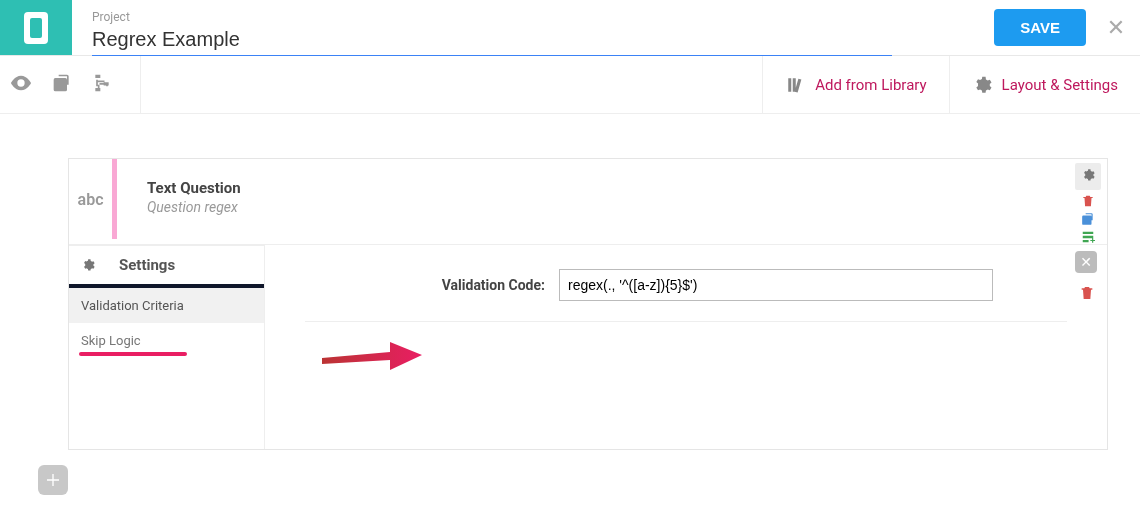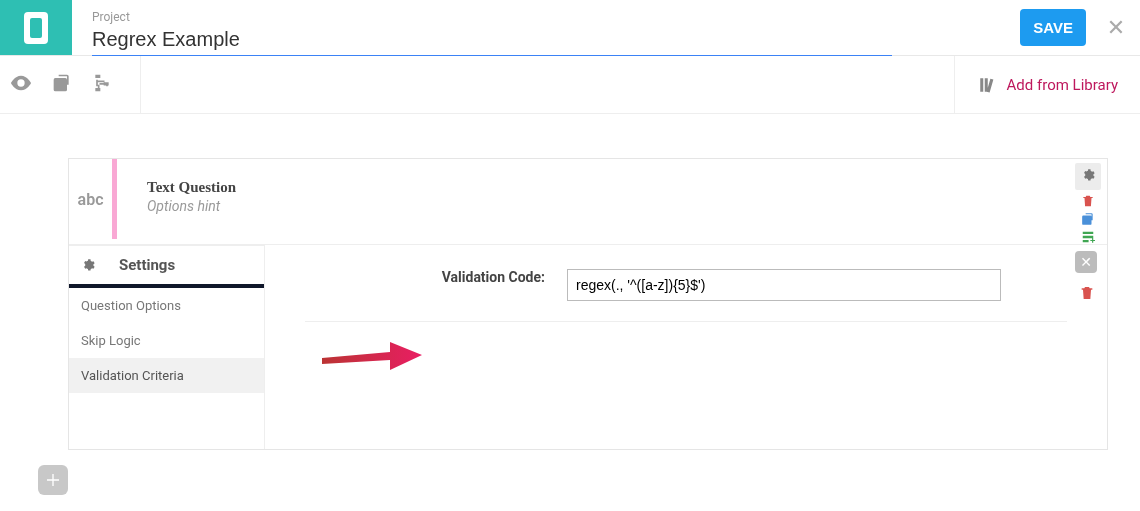--- a/index.html
+++ b/index.html
@@ -8,57 +8,57 @@
 
 .top-bar { display: flex; align-items: stretch; height: 56px; border-bottom: 1px solid #e8e8e8; }
 .logo-block { width: 72px; background: #2ebfb3; display: flex; align-items: center; justify-content: center; }
 .logo-inner { width: 24px; height: 32px; background: #fff; border-radius: 4px; position: relative; }
 .logo-inner::after { content: ""; position: absolute; width: 12px; height: 20px; background: #2ebfb3; top: 6px; left: 6px; border-radius: 2px; }
 
 .project-block { flex: 1; padding: 10px 20px 0 20px; }
 .project-label { font-size: 12px; color: #999; }
 .project-name { display: block; width: 100%; max-width: 800px; font-size: 20px; color: #333; border: none; border-bottom: 1px solid #3b82f6; padding: 4px 0; outline: none; background: transparent; }
 
-.save-btn { align-self: center; margin: 0 14px 0 0; background: #1d9bf0; color: #fff; border: none; border-radius: 4px; font-size: 15px; font-weight: 600; padding: 10px 13px; cursor: pointer; }
+.save-btn { align-self: center; margin: 0 14px 0 0; background: #1d9bf0; color: #fff; border: none; border-radius: 4px; font-size: 15px; font-weight: 600; padding: 10px 26px; cursor: pointer; }
 .close-x { align-self: center; width: 32px; color: #aaa; cursor: pointer; font-size: 22px; text-align: center; margin-right: 8px; }
 
 
 .second-bar { display: flex; align-items: stretch; height: 58px; border-bottom: 1px solid #eee; }
 .tool-icons { display: flex; align-items: center; padding: 0 10px; gap: 20px; width: 140px; }
 .tool-ic { color: #888; cursor: pointer; }
 .spacer { flex: 1; border-left: 1px solid #eee; }
 .lib-btn, .layout-btn { display: flex; align-items: center; gap: 10px; padding: 0 22px; color: #be185d; font-size: 15px; border-left: 1px solid #eee; cursor: pointer; }
 .lib-btn svg, .layout-btn svg { fill: #888; }
 
 
 .card { margin: 44px 32px 0 68px; border: 1px solid #e5e5e5; background: #fff; position: relative; }
 
 .card-header { display: flex; align-items: flex-start; border-bottom: 1px solid #eee; }
 .abc-block { width: 48px; height: 80px; display:flex; align-items:center; justify-content:center; color: #999; font-size: 16px; font-weight: 600; border-right: 5px solid #f9a8d4; }
 .head-text { flex: 1; padding: 20px 0 0 30px; }
-.q-title { font-size: 15px; font-weight: 700; color: #444; font-family: Liberation Serif, serif; }
+.q-title { font-size: 15px; font-weight: 700; color: #444; }
 .q-hint { font-size: 14px; font-style: italic; color: #999; margin-top: 2px; }
 .head-actions { display:flex; flex-direction: column; align-items:center; padding: 4px 6px 0 0; gap: 4px; }
 .head-gear-box { background: #ececec; padding: 4px 6px; border-radius: 2px; color:#777;}
 .mini-ic { width: 18px; cursor: pointer; display:flex; justify-content:center; color:#999; }
 
 
 .card-body { display: flex; min-height: 204px; }
 .settings-panel { width: 196px; border-right: 1px solid #eee; }
 .settings-hd { display:flex; align-items:center; gap:24px; padding: 10px 12px; font-weight:700; color:#555; font-size:15px; border-bottom:4px solid #0f172a; border-top:1px solid #eee;}
 .settings-hd svg { fill:#777; }
 .settings-item { padding: 10px 12px; font-size: 13px; color: #777; cursor: pointer; }
 .settings-item.active { background: #f1f1f1; color: #555; font-weight: 400; position:relative;}
 .underline-bar { height:4px; background:#e91e63; margin: 0 12px 0 10px; width: 108px; border-radius:2px; margin-top:-6px; }
 
 .form-area { flex: 1; padding: 24px 40px 20px 40px; position:relative;}
 .close-gray { position:absolute; top:6px; right:10px; width:22px; height:22px; background:#bcbcbc; border-radius:4px; color:#fff; display:flex; align-items:center; justify-content:center; font-size:14px; cursor:pointer;}
 .trash-red { position:absolute; top:40px; right:12px; color:#d9534f; cursor:pointer;}
 
-.form-row { display:flex; gap: 22px; margin-bottom: 16px; }
+.form-row { display:flex; align-items:center; gap: 14px; margin-bottom: 16px; }
 .form-label { width: 240px; text-align:right; font-size: 14px; font-weight:700; color:#444;}
 .form-input { width: 434px; height: 32px; border:1px solid #bbb; padding: 4px 8px; font-size:14px; outline:none;}
 .divider { border: none; border-top:1px solid #eee; margin: 20px 0 30px 0;}
 
 
 .arrow { position: absolute; left: 320px; top: 340px; pointer-events: none;}
 .arrow svg { overflow: visible;}
 
 .plus-fab { position:absolute; left: 38px; bottom: 16px; width: 30px; height: 30px; background:#c8c8c8; border-radius:6px; display:flex; align-items:center; justify-content:center; color:#fff; cursor:pointer;}
 </style>
@@ -95,28 +95,34 @@
         </svg>
     </span>
   </div>
   <div class="spacer"></div>
   <div class="lib-btn">
     <svg width="20" height="18" viewBox="0 0 24 24">
         <path d="M3 3h4v18H3V3zm6 0h4v18H9V3zm7.5.5l4 1-5 17.5-4-1 5-17.5z"></path>
       </svg>
     <span>Add from Library</span>
   </div>
+  <div class="layout-btn">
+    <svg width="20" height="20" viewBox="0 0 24 24">
+        <path d="M12 8a4 4 0 100 8 4 4 0 000-8zm9.4 4a7.6 7.6 0 00-.1-1.3l2.1-1.6-2-3.5-2.5 1a7.7 7.7 0 00-2.2-1.3L16.3 2h-4l-.4 2.7a7.7 7.7 0 00-2.2 1.3l-2.5-1-2 3.5 2.1 1.6A7.6 7.6 0 007.2 12c0 .4 0 .9.1 1.3l-2.1 1.6 2 3.5 2.5-1c.7.5 1.4 1 2.2 1.3l.4 2.7h4l.4-2.7a7.7 7.7 0 002.2-1.3l2.5 1 2-3.5-2.1-1.6c.1-.4.1-.9.1-1.3z"></path>
+      </svg>
+    <span>Layout &amp; Settings</span>
+  </div>
 </div>
 
 <div class="card">
   <div class="card-header">
     <div class="abc-block">abc</div>
     <div class="head-text">
       <div class="q-title">Text Question</div>
-      <div class="q-hint">Options hint</div>
+      <div class="q-hint">Question regex</div>
     </div>
     <div class="head-actions">
       <span class="head-gear-box">
         <svg width="14" height="14" viewBox="0 0 24 24" fill="#777">
             <path d="M12 8a4 4 0 100 8 4 4 0 000-8zm9.4 4a7.6 7.6 0 00-.1-1.3l2.1-1.6-2-3.5-2.5 1a7.7 7.7 0 00-2.2-1.3L16.3 2h-4l-.4 2.7a7.7 7.7 0 00-2.2 1.3l-2.5-1-2 3.5 2.1 1.6A7.6 7.6 0 007.2 12c0 .4 0 .9.1 1.3l-2.1 1.6 2 3.5 2.5-1c.7.5 1.4 1 2.2 1.3l.4 2.7h4l.4-2.7a7.7 7.7 0 002.2-1.3l2.5 1 2-3.5-2.1-1.6c.1-.4.1-.9.1-1.3z"></path>
           </svg>
       </span>
       <span class="mini-ic" style="color:#d9534f">
         <svg width="14" height="14" viewBox="0 0 24 24" fill="currentColor">
             <path d="M6 7h12l-1 14H7L6 7zm3-4h6l1 2h4v2H4V5h4l1-2z"></path>
@@ -135,23 +141,22 @@
     </div>
   </div>
   <div class="card-body">
     <div class="settings-panel">
       <div class="settings-hd">
         <svg width="14" height="14" viewBox="0 0 24 24">
             <path d="M12 8a4 4 0 100 8 4 4 0 000-8zm9.4 4a7.6 7.6 0 00-.1-1.3l2.1-1.6-2-3.5-2.5 1a7.7 7.7 0 00-2.2-1.3L16.3 2h-4l-.4 2.7a7.7 7.7 0 00-2.2 1.3l-2.5-1-2 3.5 2.1 1.6A7.6 7.6 0 007.2 12c0 .4 0 .9.1 1.3l-2.1 1.6 2 3.5 2.5-1c.7.5 1.4 1 2.2 1.3l.4 2.7h4l.4-2.7a7.7 7.7 0 002.2-1.3l2.5 1 2-3.5-2.1-1.6c.1-.4.1-.9.1-1.3z"></path>
           </svg>
         <span>Settings</span>
       </div>
-      <div class="settings-item">Question Options</div>
+      <div class="settings-item active">Validation Criteria</div>
       <div class="settings-item">Skip Logic</div>
-      <div class="settings-item active">Validation Criteria</div>
       <div class="underline-bar"></div>
     </div>
     <div class="form-area">
       <div class="close-gray">✕</div>
       <div class="trash-red">
         <svg width="16" height="16" viewBox="0 0 24 24" fill="currentColor">
             <path d="M6 7h12l-1 14H7L6 7zm3-4h6l1 2h4v2H4V5h4l1-2z"></path>
           </svg>
       </div>
       <div class="form-row">

